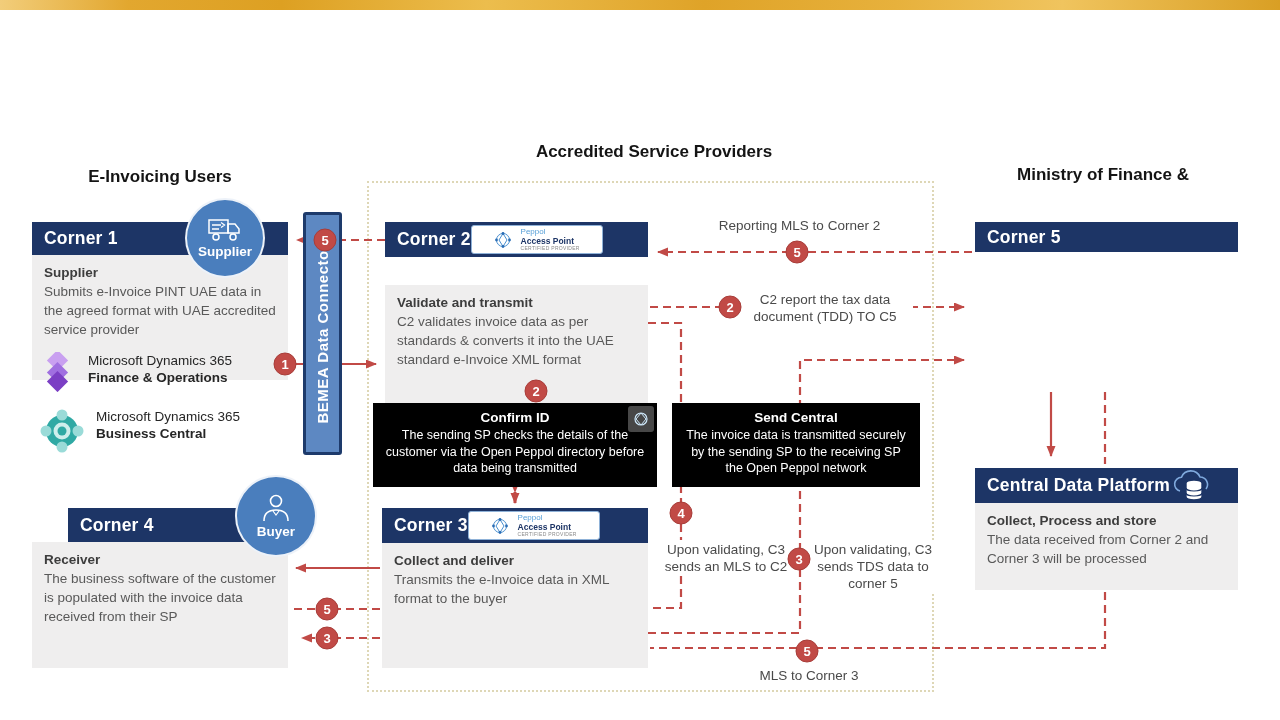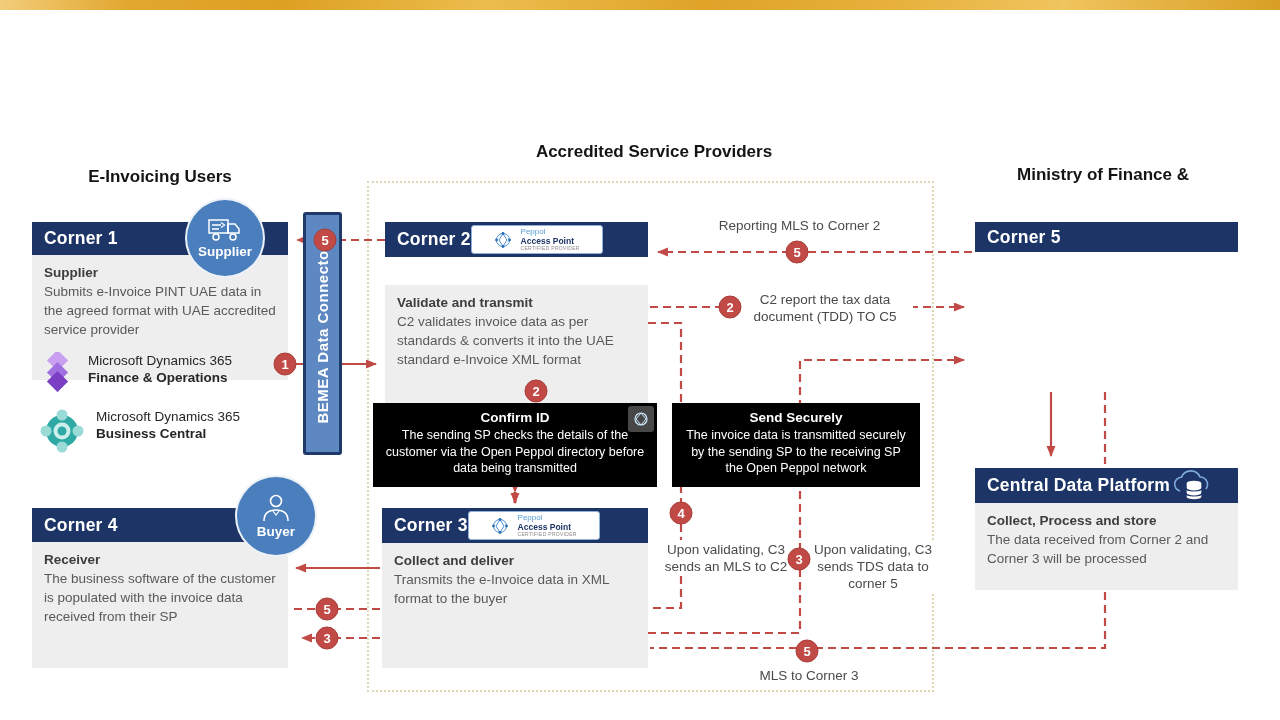--- a/index.html
+++ b/index.html
@@ -147,21 +147,21 @@
         <path d="M16 19 a8 3 0 0 0 16 0 M16 24 a8 3 0 0 0 16 0" fill="none" stroke="#1d3566" stroke-width="1.2"></path>
       </svg>
     </div>
     <div class="bd" style="height:87px;">
       <div class="sub">Collect, Process and store</div>
       <div>The data received from Corner 2 and Corner 3 will be processed</div>
     </div>
   </div>
 
   <div class="box" style="left:32px;top:508px;width:256px;">
-    <div class="hd" style="height:34px;">
+    <div class="hd" style="height:34px;margin-left:36px;">
       <span class="ttl">Corner 4</span>
     </div>
     <div class="bd" style="height:126px;">
       <div class="sub">Receiver</div>
       <div>The business software of the customer is populated with the invoice data received from their SP</div>
     </div>
   </div>
 
   <div class="box" style="left:382px;top:508px;width:266px;">
     <div class="hd" style="height:35px;">
@@ -193,21 +193,21 @@
       <svg width="18" height="18" viewBox="0 0 18 18">
           <circle cx="9" cy="9" r="6" fill="none" stroke="#cfe9fb" stroke-width="1.2"></circle>
       <path d="M9 3 L14 9 L9 15 L4 9 Z" fill="none" stroke="#cfe9fb" stroke-width="1"></path>
         </svg>
     </div>
     <div class="cttl">Confirm ID</div>
     <div class="cbody">The sending SP checks the details of the customer via the Open Peppol directory before data being transmitted</div>
   </div>
 
   <div class="callout" style="left:672px;top:403px;width:248px;height:84px;">
-    <div class="cttl">Send Securely</div>
+    <div class="cttl">Send Central</div>
     <div class="cbody">The invoice data is transmitted securely by the sending SP to the receiving SP the Open Peppol network</div>
   </div>
 
   <div class="bar">
     <span class="vtext">BEMEA Data Connector</span>
   </div>
 
   <div class="actor" style="left:185px;top:198px;width:80px;height:80px;">
     <svg width="34" height="26" viewBox="0 0 34 26">
       <rect x="1" y="3" width="19" height="13" fill="none" stroke="#ffffff" stroke-width="1.5"></rect>

